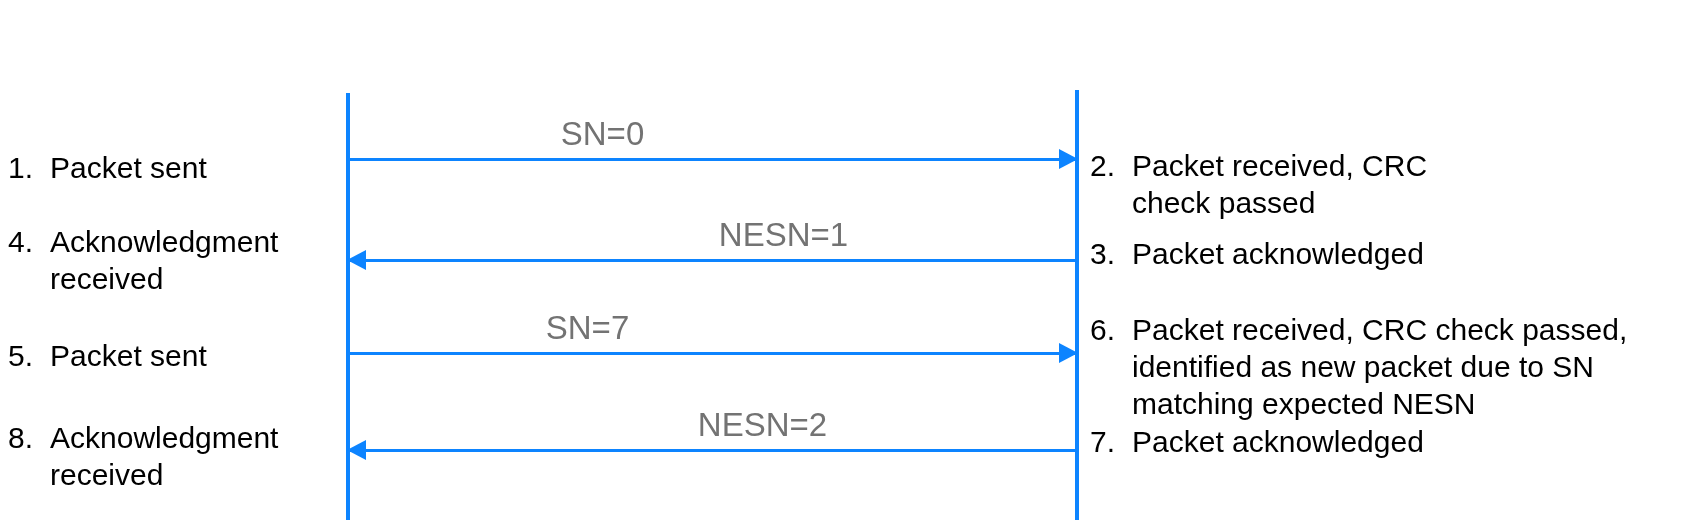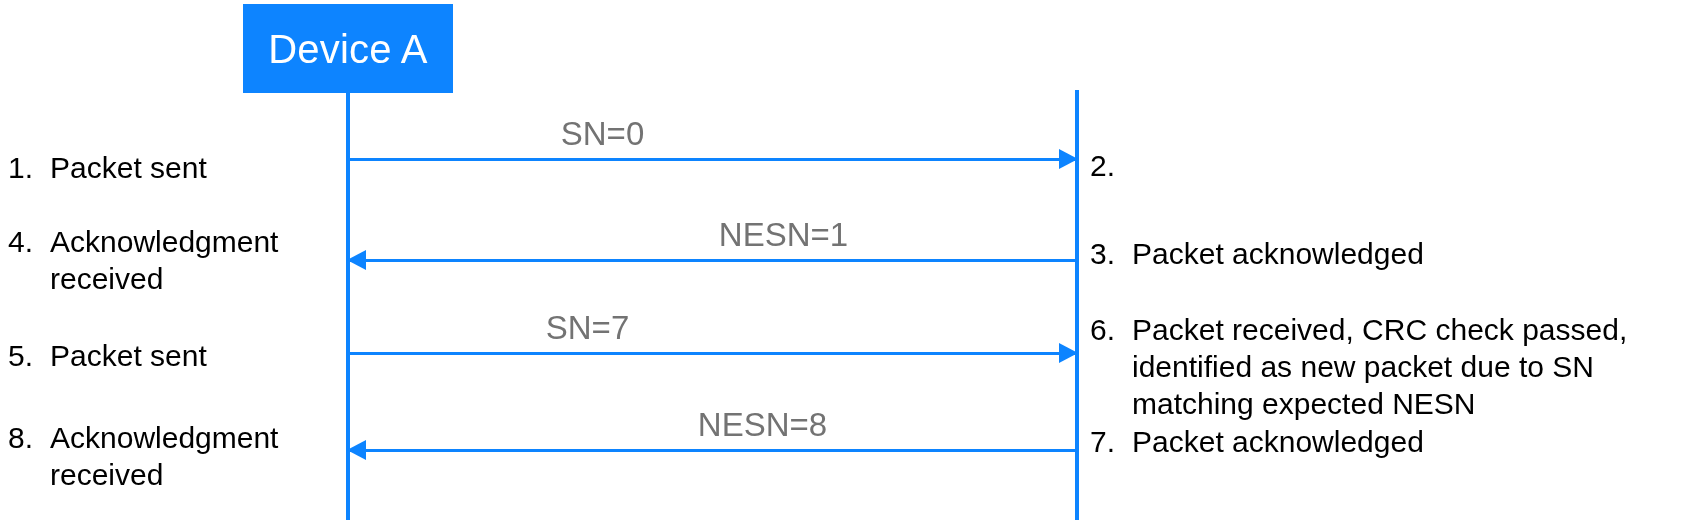--- a/index.html
+++ b/index.html
@@ -117,23 +117,20 @@
   #step-2 { left: 1090px; top: 148px; width: 420px; }
   #step-3 { left: 1090px; top: 236px; width: 420px; }
   #step-6 { left: 1090px; top: 312px; width: 590px; }
   #step-7 { left: 1090px; top: 424px; width: 450px; }
 </style>
 </head>
 <body>
 
 <div id="canvas">
 
-  <div class="participant-box" id="box-a">
-    <span>Device A</span>
-  </div>
 
 
   <div class="lifeline" id="lifeline-a"></div>
   <div class="lifeline" id="lifeline-b"></div>
 
   <div class="message to-right" id="msg-1">
     <div class="msg-line"></div>
     <div class="arrow-head"></div>
     <div class="msg-label">SN=0</div>
   </div>
@@ -146,21 +143,21 @@
 
   <div class="message to-right" id="msg-3">
     <div class="msg-line"></div>
     <div class="arrow-head"></div>
     <div class="msg-label">SN=7</div>
   </div>
 
   <div class="message to-left" id="msg-4">
     <div class="msg-line"></div>
     <div class="arrow-head"></div>
-    <div class="msg-label">NESN=8</div>
+    <div class="msg-label">NESN=2</div>
   </div>
 
   <div class="step left" id="step-1">
     <span class="step-num">1.</span>
     <span class="step-text">Packet sent</span>
   </div>
 
   <div class="step left" id="step-4">
     <span class="step-num">4.</span>
     <span class="step-text">Acknowledgment received</span>
@@ -171,20 +168,21 @@
     <span class="step-text">Packet sent</span>
   </div>
 
   <div class="step left" id="step-8">
     <span class="step-num">8.</span>
     <span class="step-text">Acknowledgment received</span>
   </div>
 
   <div class="step right" id="step-2">
     <span class="step-num">2.</span>
+    <span class="step-text">Packet received, CRC check passed</span>
   </div>
 
   <div class="step right" id="step-3">
     <span class="step-num">3.</span>
     <span class="step-text">Packet acknowledged</span>
   </div>
 
   <div class="step right" id="step-6">
     <span class="step-num">6.</span>
     <span class="step-text">Packet received, CRC check passed, identified as new packet due to SN matching expected NESN</span>

